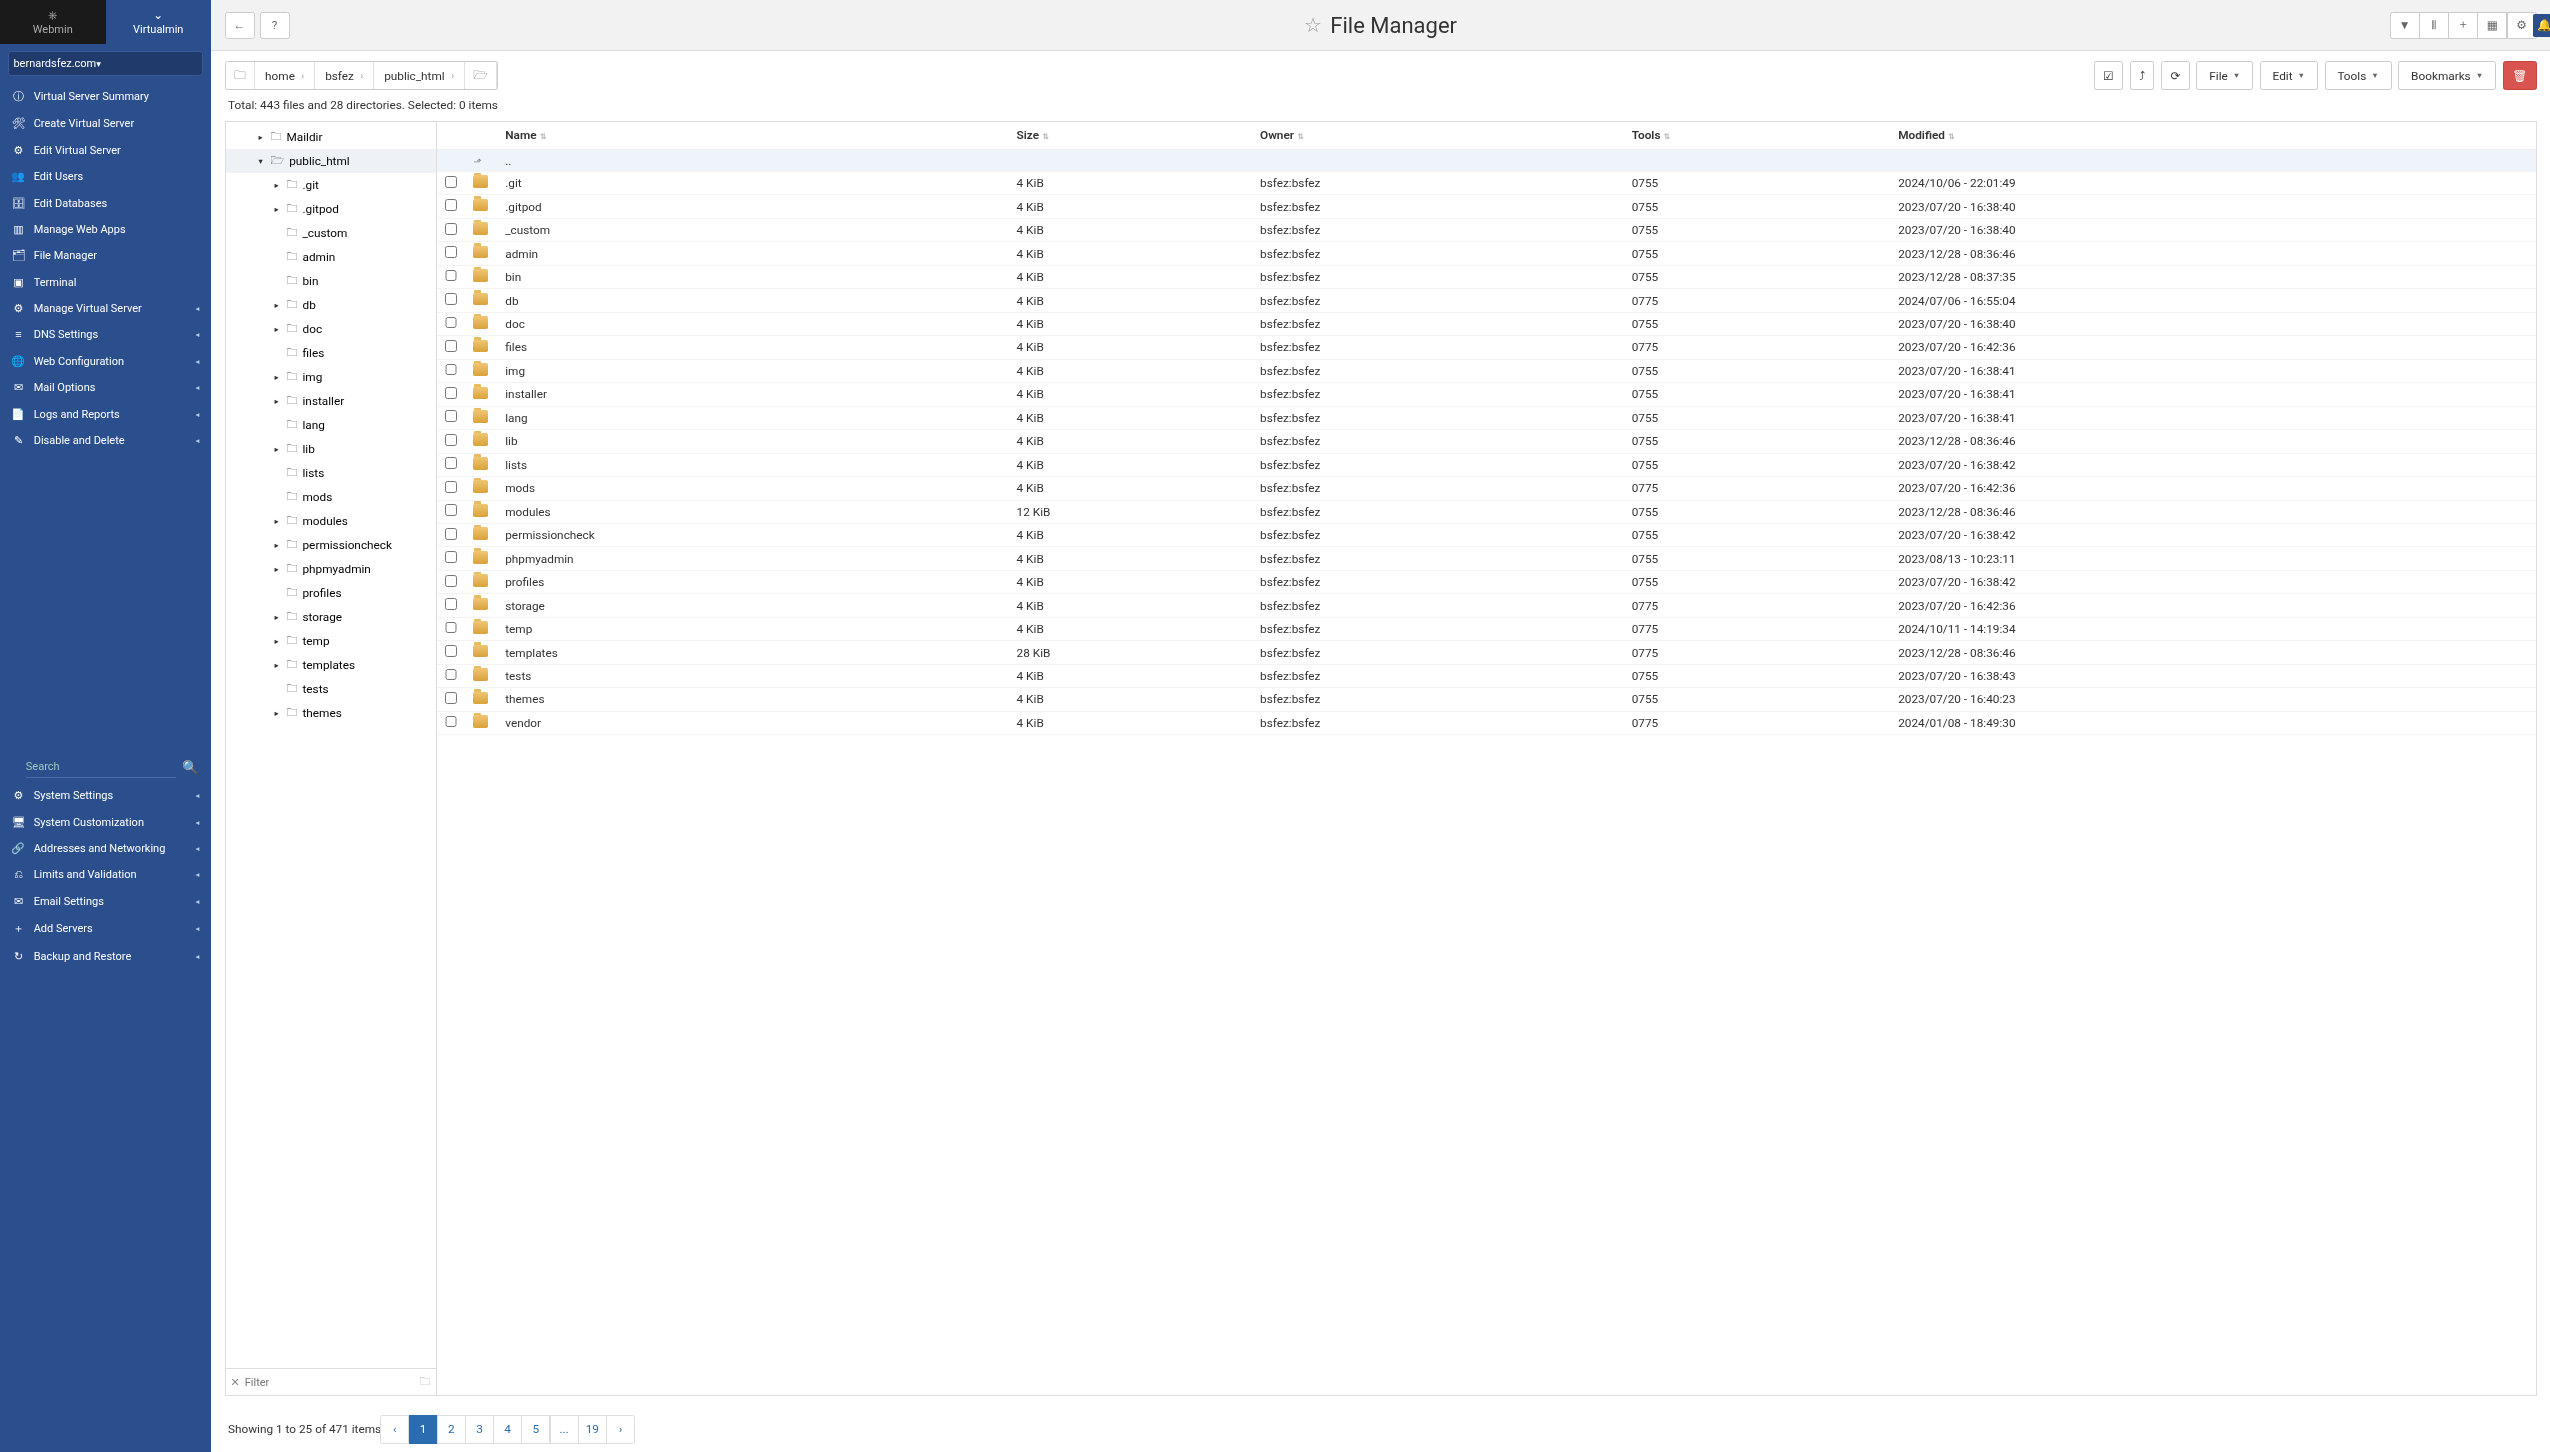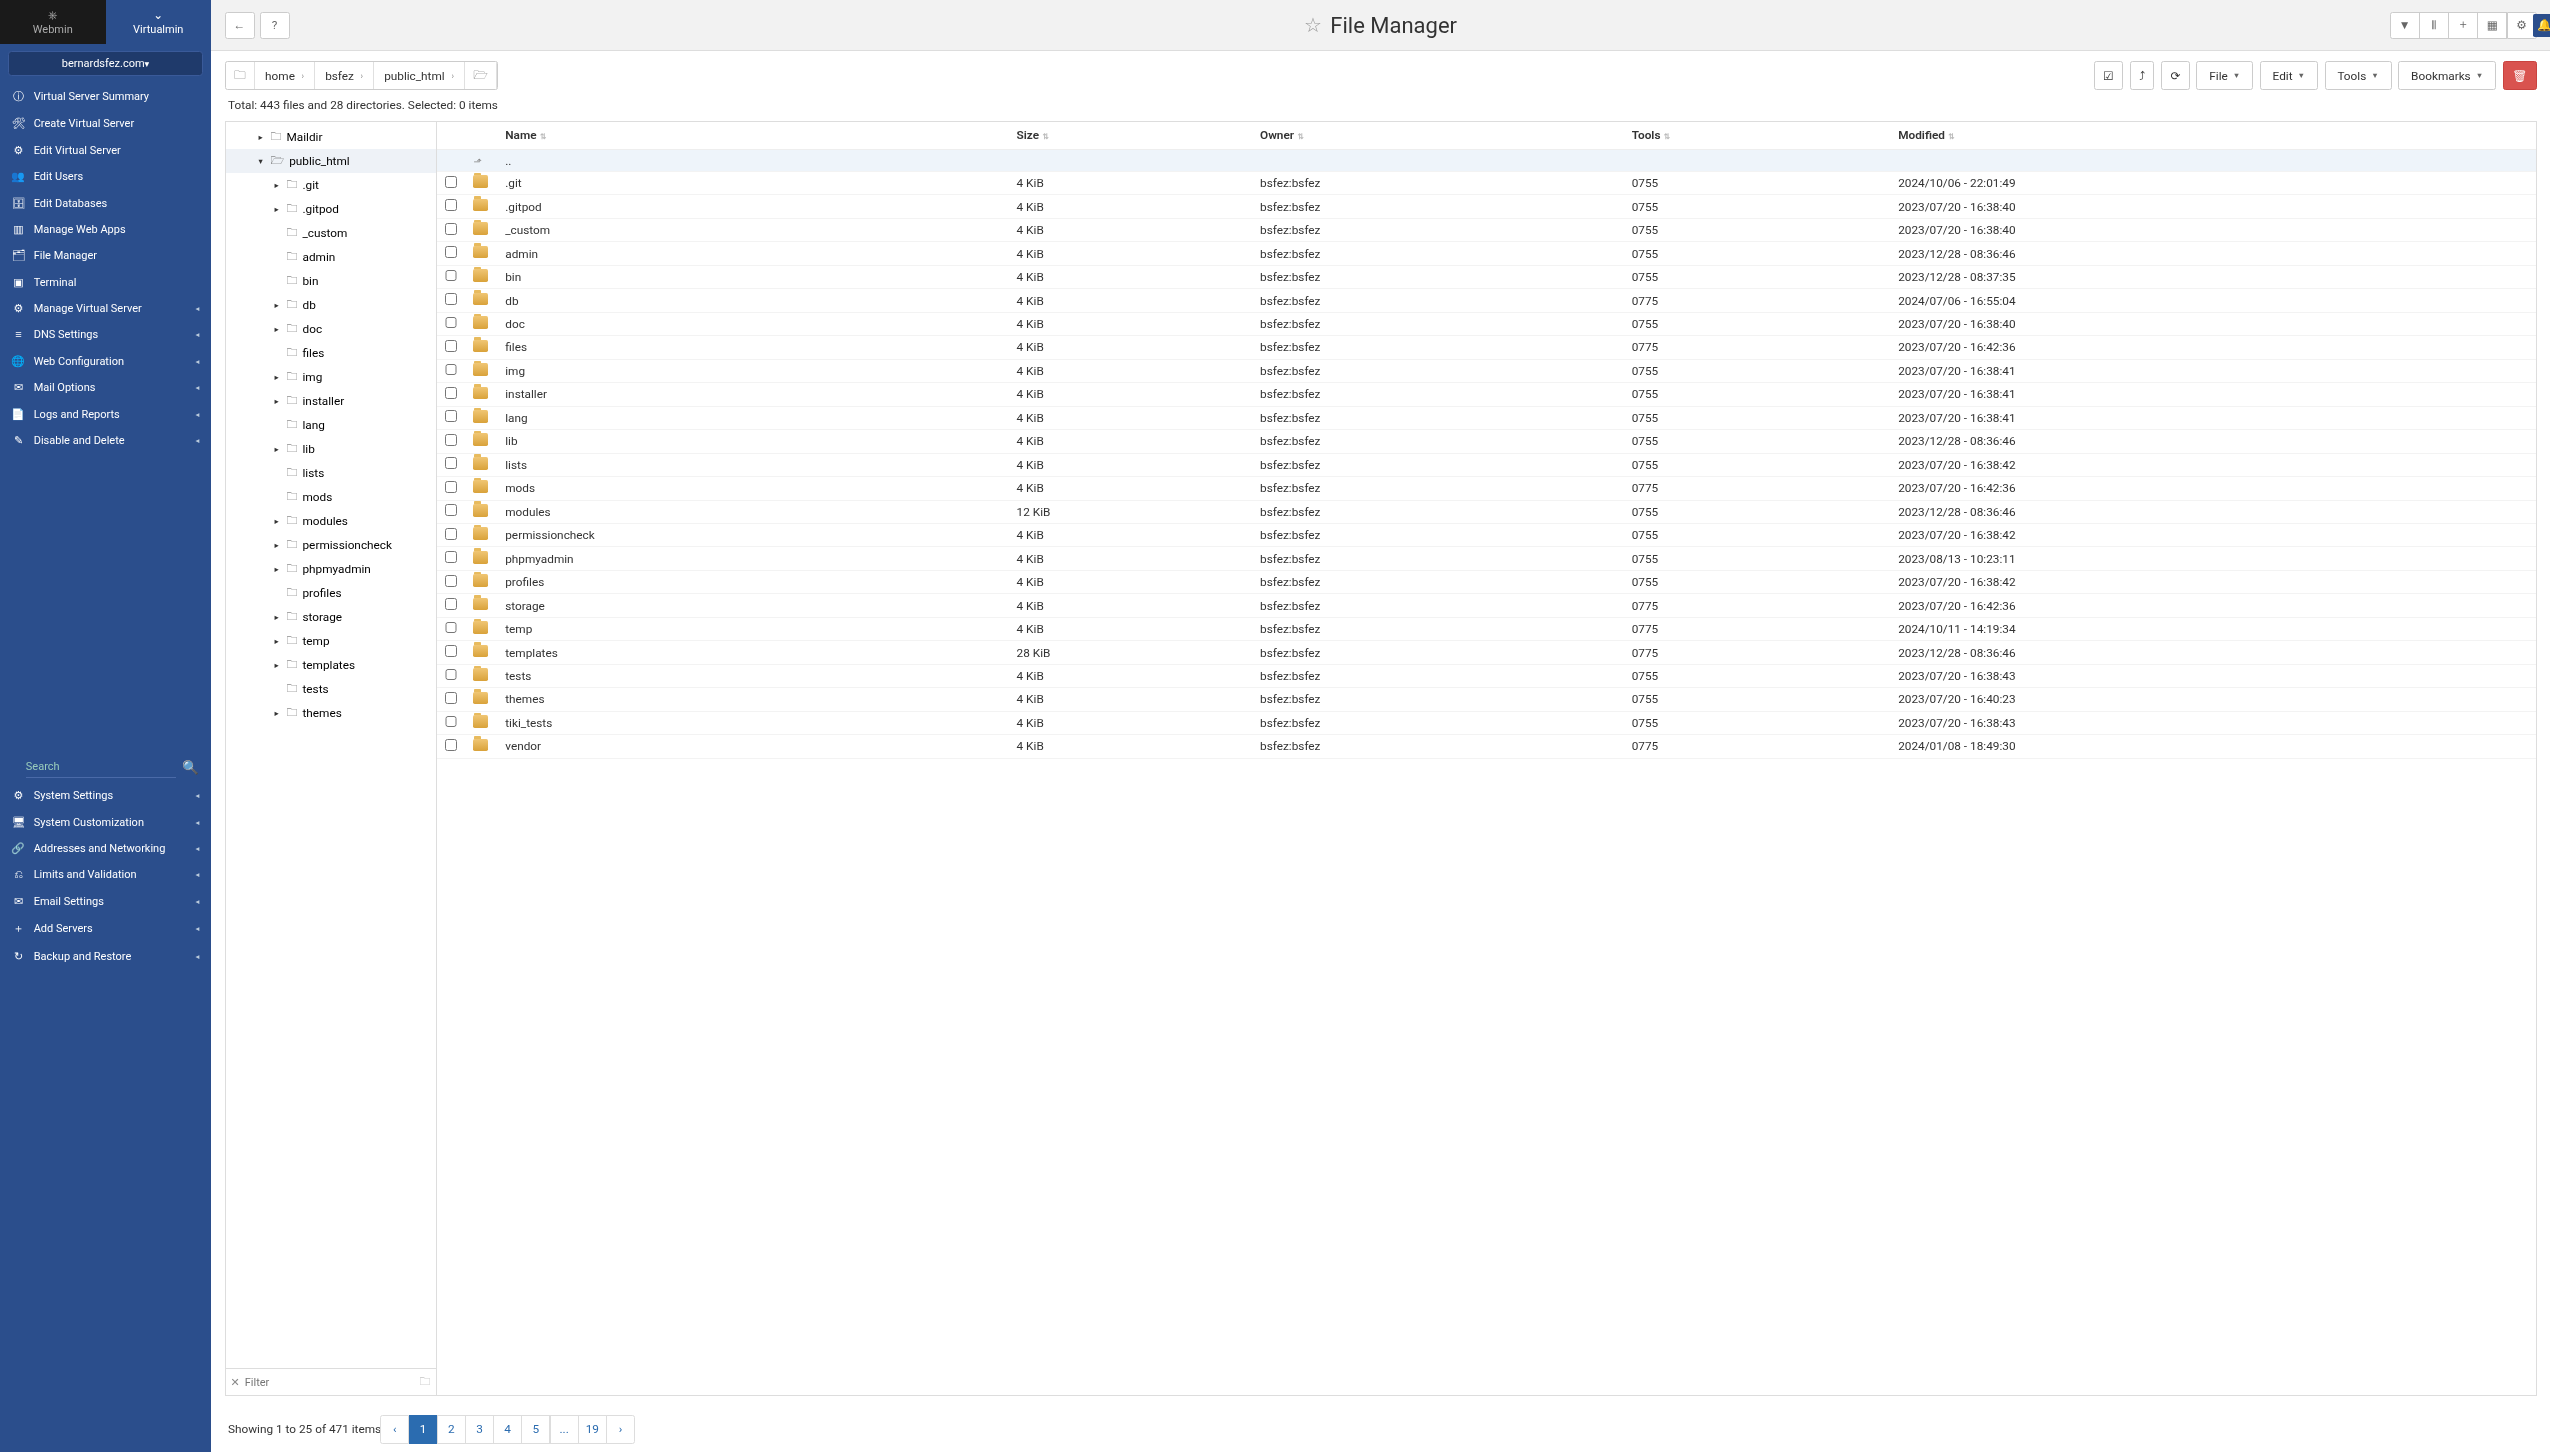--- a/index.html
+++ b/index.html
@@ -6,21 +6,21 @@
 body { background: #f5f5f5; width: 2550px; height: 1452px; transform-origin: top left; overflow: hidden; }
 .app { display: flex; width: 100%; height: 100%; }
 
 
 .sidebar { width: 211px; background: #2b4e8c; color: #fff; display: flex; flex-direction: column; flex-shrink: 0; }
 .tabs { display: flex; height: 44px; }
 .tab { flex: 1; display: flex; flex-direction: column; align-items: center; justify-content: center; font-size: 11px; cursor: pointer; }
 .tab.webmin { background: #1a1a1a; color: #aaa; }
 .tab.virtualmin { background: #2b4e8c; color: #fff; }
 .tab .tab-icon { font-size: 11.8px; margin-bottom: 1.7px; }
-.domain-select { margin: 6.7px 8.4px; padding: 5px 13px; background: #1f3a6b; border: 0.8px solid #3a5a99; border-radius: 3.4px; color: #fff; font-size: 11px; display: flex; justify-content: center; align-items: center; cursor: pointer; }
+.domain-select { margin: 6.7px 8.4px; padding: 5px 4px; background: #1f3a6b; border: 0.8px solid #3a5a99; border-radius: 3.4px; color: #fff; font-size: 11px; display: flex; justify-content: flex-start; align-items: center; cursor: pointer; }
 .domain-select::after { content: "▾"; font-size: 9.3px; }
 .nav { list-style: none; overflow-y: auto; flex: 1; }
 .nav li { padding: 6.7px 11.8px; font-size: 11px; display: flex; align-items: center; gap: 8.4px; cursor: pointer; position: relative; }
 .nav li .nav-icon { width: 13.5px; text-align: center; font-size: 11px; }
 .nav li .caret { margin-left: auto; font-size: 7.6px; color: #bcd; }
 .search-row { padding: 5px 11.8px; display: flex; align-items: center; gap: 6.7px; }
 .search-row input { flex: 1; background: transparent; border: none; color: #fff; font-size: 11px; outline: none; border-bottom: 0.8px solid #4a6aa8; padding: 3.4px 0; margin-left: 14px; }
 .search-row input::placeholder { color: #9cb; }
 .search-row .search-icon { color: #bcd; }
 
@@ -633,29 +633,20 @@
     <td class="icon-cell"><span class="folder-img"></span></td>
     <td>themes</td>
     <td>4 KiB</td>
     <td>bsfez:bsfez</td>
     <td>0755</td>
     <td>2023/07/20 - 16:40:23</td>
                 </tr>
                 <tr>
     <td class="chk"><input type="checkbox" style=""></td>
     <td class="icon-cell"><span class="folder-img"></span></td>
-    <td>tiki_tests</td>
-    <td>4 KiB</td>
-    <td>bsfez:bsfez</td>
-    <td>0755</td>
-    <td>2023/07/20 - 16:38:43</td>
-                </tr>
-                <tr>
-    <td class="chk"><input type="checkbox" style=""></td>
-    <td class="icon-cell"><span class="folder-img"></span></td>
     <td>vendor</td>
     <td>4 KiB</td>
     <td>bsfez:bsfez</td>
     <td>0775</td>
     <td>2024/01/08 - 18:49:30</td>
                 </tr>
               </tbody>
           </table>
         </div>
       </div>

